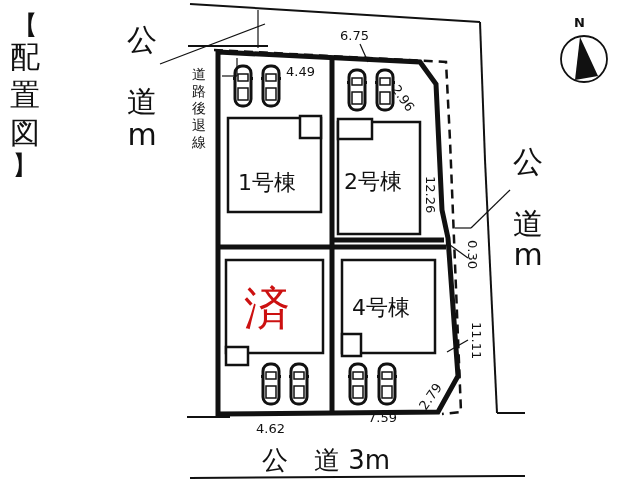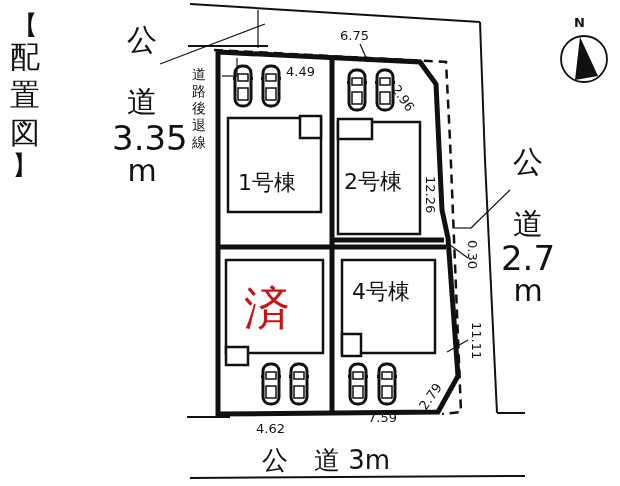--- a/index.html
+++ b/index.html
@@ -110,28 +110,26 @@
     <circle cx="584" cy="59" r="23" fill="#fff" stroke="#111" stroke-width="1.8"></circle>
     <polygon points="580,37 575,80 598,76" fill="#111"></polygon>
   </g>
 </svg>
 
 <div class="north" style="left:574px; top:15px;">N</div>
 
 <div class="road-label" style="left:112px; top:20px; width:60px;">
   <div class="kanji" style="height:62px;">公</div>
   <div class="kanji" style="height:38px;">道</div>
-  <div class="num">3.35</div>
   <div class="unit">m</div>
 </div>
 
 <div class="road-label" style="left:498px; top:142px; width:60px;">
   <div class="kanji" style="height:62px;">公</div>
   <div class="kanji" style="height:36px;">道</div>
-  <div class="num">2.7</div>
   <div class="unit">m</div>
 </div>
 
 <div class="road-label" style="left:262px; top:443px; font-size:26px; white-space:pre;">公　道 3m</div>
 
 <div class="vert-text" style="left:191px; top:66px;">
   <span>道</span>
   <span>路</span>
   <span>後</span>
   <span>退</span>
@@ -144,13 +142,13 @@
 <div class="dim" style="left:438px; top:176px; transform:rotate(90deg); transform-origin:left top;">12.26</div>
 <div class="dim" style="left:480px; top:240px; transform:rotate(90deg); transform-origin:left top;">0.30</div>
 <div class="dim" style="left:484px; top:322px; transform:rotate(90deg); transform-origin:left top;">11.11</div>
 <div class="dim" style="left:416px; top:404px; transform:rotate(-55deg); transform-origin:left top;">2.79</div>
 <div class="dim" style="left:256px; top:421px;">4.62</div>
 <div class="dim" style="left:368px; top:410px;">7.59</div>
 
 <div class="bldg-label" style="left:238px; top:168px;">1号棟</div>
 <div class="bldg-label" style="left:344px; top:167px;">2号棟</div>
 <div class="sold" style="left:244px; top:278px;">済</div>
-<div class="bldg-label" style="left:352px; top:277px;">4号棟</div>
+<div class="bldg-label" style="left:352px; top:293px;">4号棟</div>
 
 </body></html>

